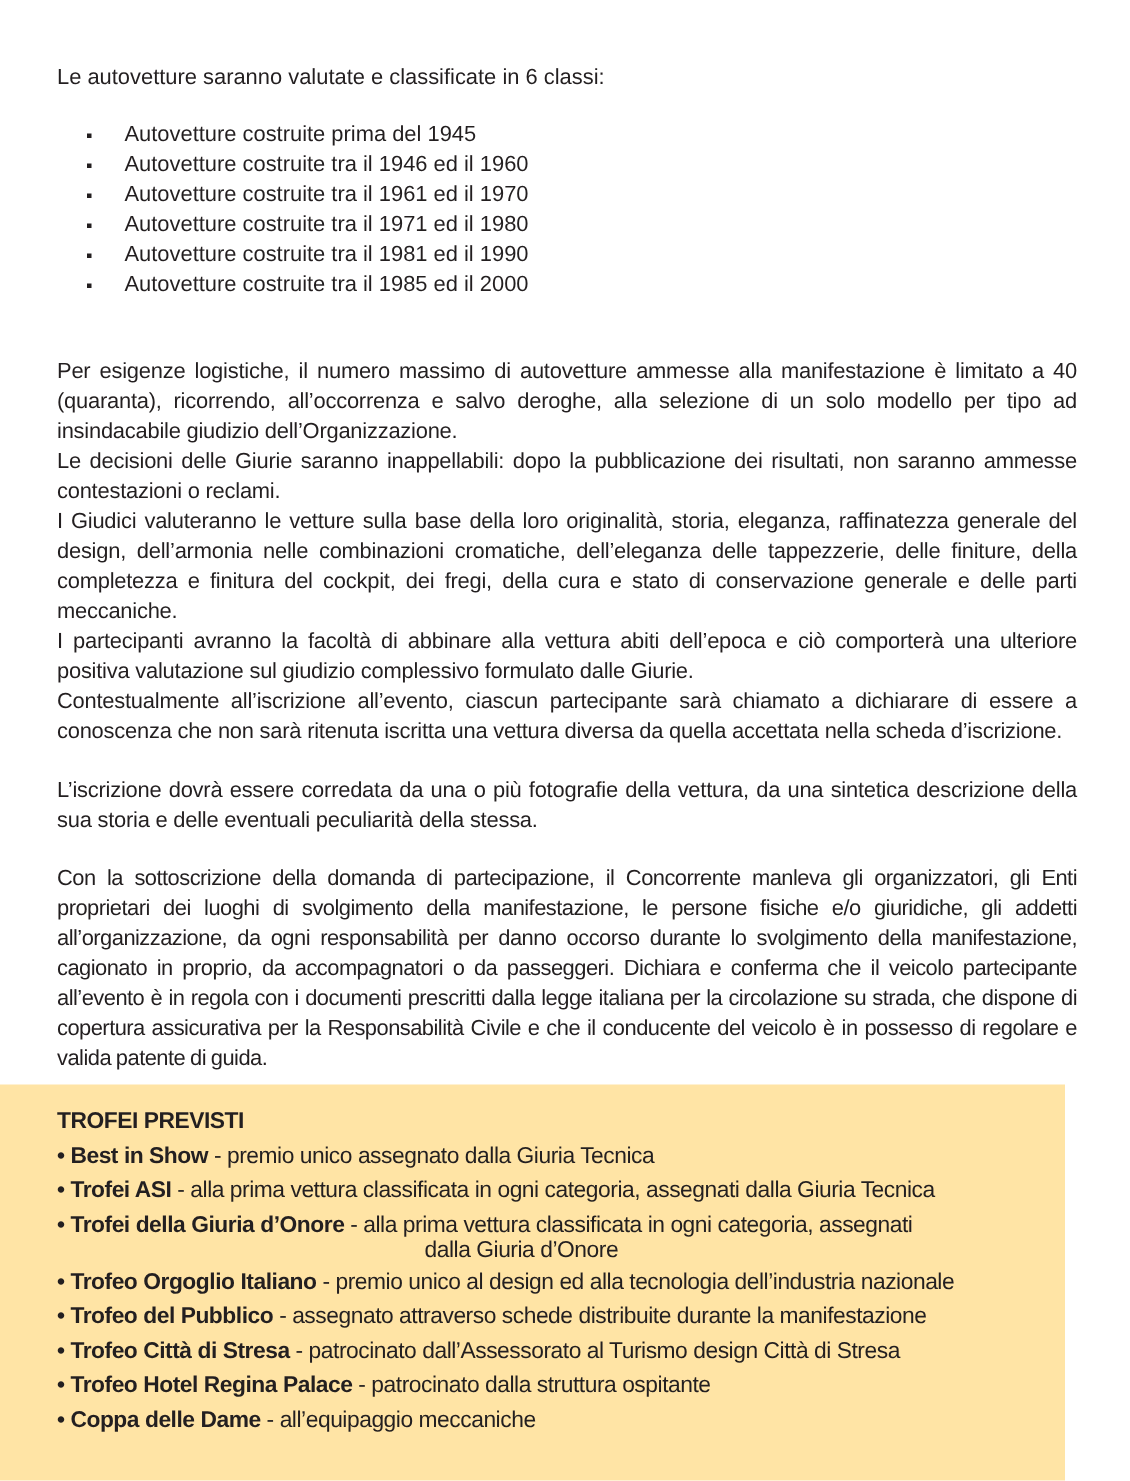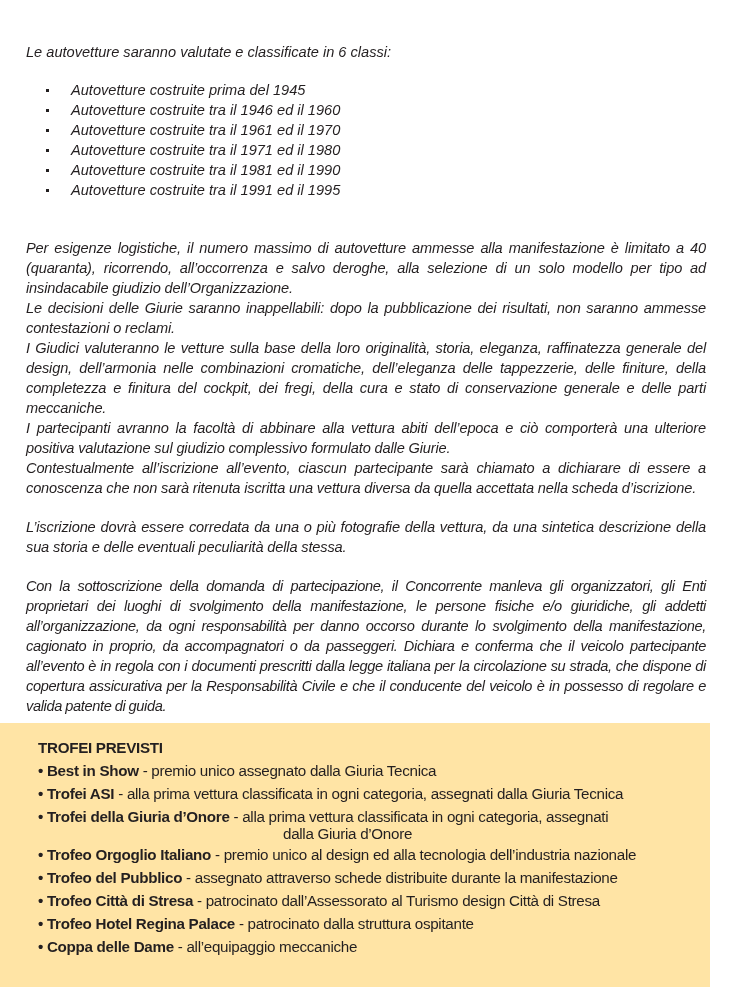--- a/index.html
+++ b/index.html
@@ -4,22 +4,22 @@
 <style>
   html, body { margin: 0; padding: 0; }
   body {
     width: 753px; height: 987px; overflow: hidden;
     background: #ffffff;
     font-family: "Liberation Sans", sans-serif;
     color: #231f20;
   }
   .page { position: relative; width: 753px; height: 987px; }
   .content {
-    position: absolute; left: 26px; top: 42px; width: 680px;
-    font-size: 14.6px; line-height: 20px; font-style: italic;
+    position: absolute; left: 38px; top: 42px; width: 680px;
+    font-size: 14.6px; line-height: 20px;
   }
   .intro { margin: 0; }
   ul.classes { list-style: none; margin: 18px; padding: 0; }
   ul.classes li { position: relative; padding-left: 27px; }
   ul.classes li::before {
     content: ""; position: absolute; left: 2px; top: 9px;
     width: 3px; height: 3px; background: #231f20;
   }
   .para { margin: 0; text-align: justify; letter-spacing: -0.15px; }
   .para.cond { letter-spacing: -0.35px; word-spacing: -0.5px; }
@@ -48,21 +48,21 @@
 
 <div class="page">
   <div class="content">
     <p class="intro">Le autovetture saranno valutate e classificate in 6 classi:</p>
     <ul class="classes">
       <li>Autovetture costruite prima del 1945</li>
       <li>Autovetture costruite tra il 1946 ed il 1960</li>
       <li>Autovetture costruite tra il 1961 ed il 1970</li>
       <li>Autovetture costruite tra il 1971 ed il 1980</li>
       <li>Autovetture costruite tra il 1981 ed il 1990</li>
-      <li>Autovetture costruite tra il 1991 ed il 1995</li>
+      <li>Autovetture costruite tra il 1985 ed il 2000</li>
     </ul>
     <div class="gap"></div>
     <p class="para">Per esigenze logistiche, il numero massimo di autovetture ammesse alla manifestazione è limitato a 40 (quaranta), ricorrendo, all’occorrenza e salvo deroghe, alla selezione di un solo modello per tipo ad insindacabile giudizio dell’Organizzazione.</p>
     <p class="para">Le decisioni delle Giurie saranno inappellabili: dopo la pubblicazione dei risultati, non saranno ammesse contestazioni o reclami.</p>
     <p class="para">I Giudici valuteranno le vetture sulla base della loro originalità, storia, eleganza, raffinatezza generale del design, dell’armonia nelle combinazioni cromatiche, dell’eleganza delle tappezzerie, delle finiture, della completezza e finitura del cockpit, dei fregi, della cura e stato di conservazione generale e delle parti meccaniche.</p>
     <p class="para">I partecipanti avranno la facoltà di abbinare alla vettura abiti dell’epoca e ciò comporterà una ulteriore positiva valutazione sul giudizio complessivo formulato dalle Giurie.</p>
     <p class="para">Contestualmente all’iscrizione all’evento, ciascun partecipante sarà chiamato a dichiarare di essere a conoscenza che non sarà ritenuta iscritta una vettura diversa da quella accettata nella scheda d’iscrizione.</p>
     <div class="gap-small"></div>
     <p class="para">L’iscrizione dovrà essere corredata da una o più fotografie della vettura, da una sintetica descrizione della sua storia e delle eventuali peculiarità della stessa.</p>
     <div class="gap-small"></div>

